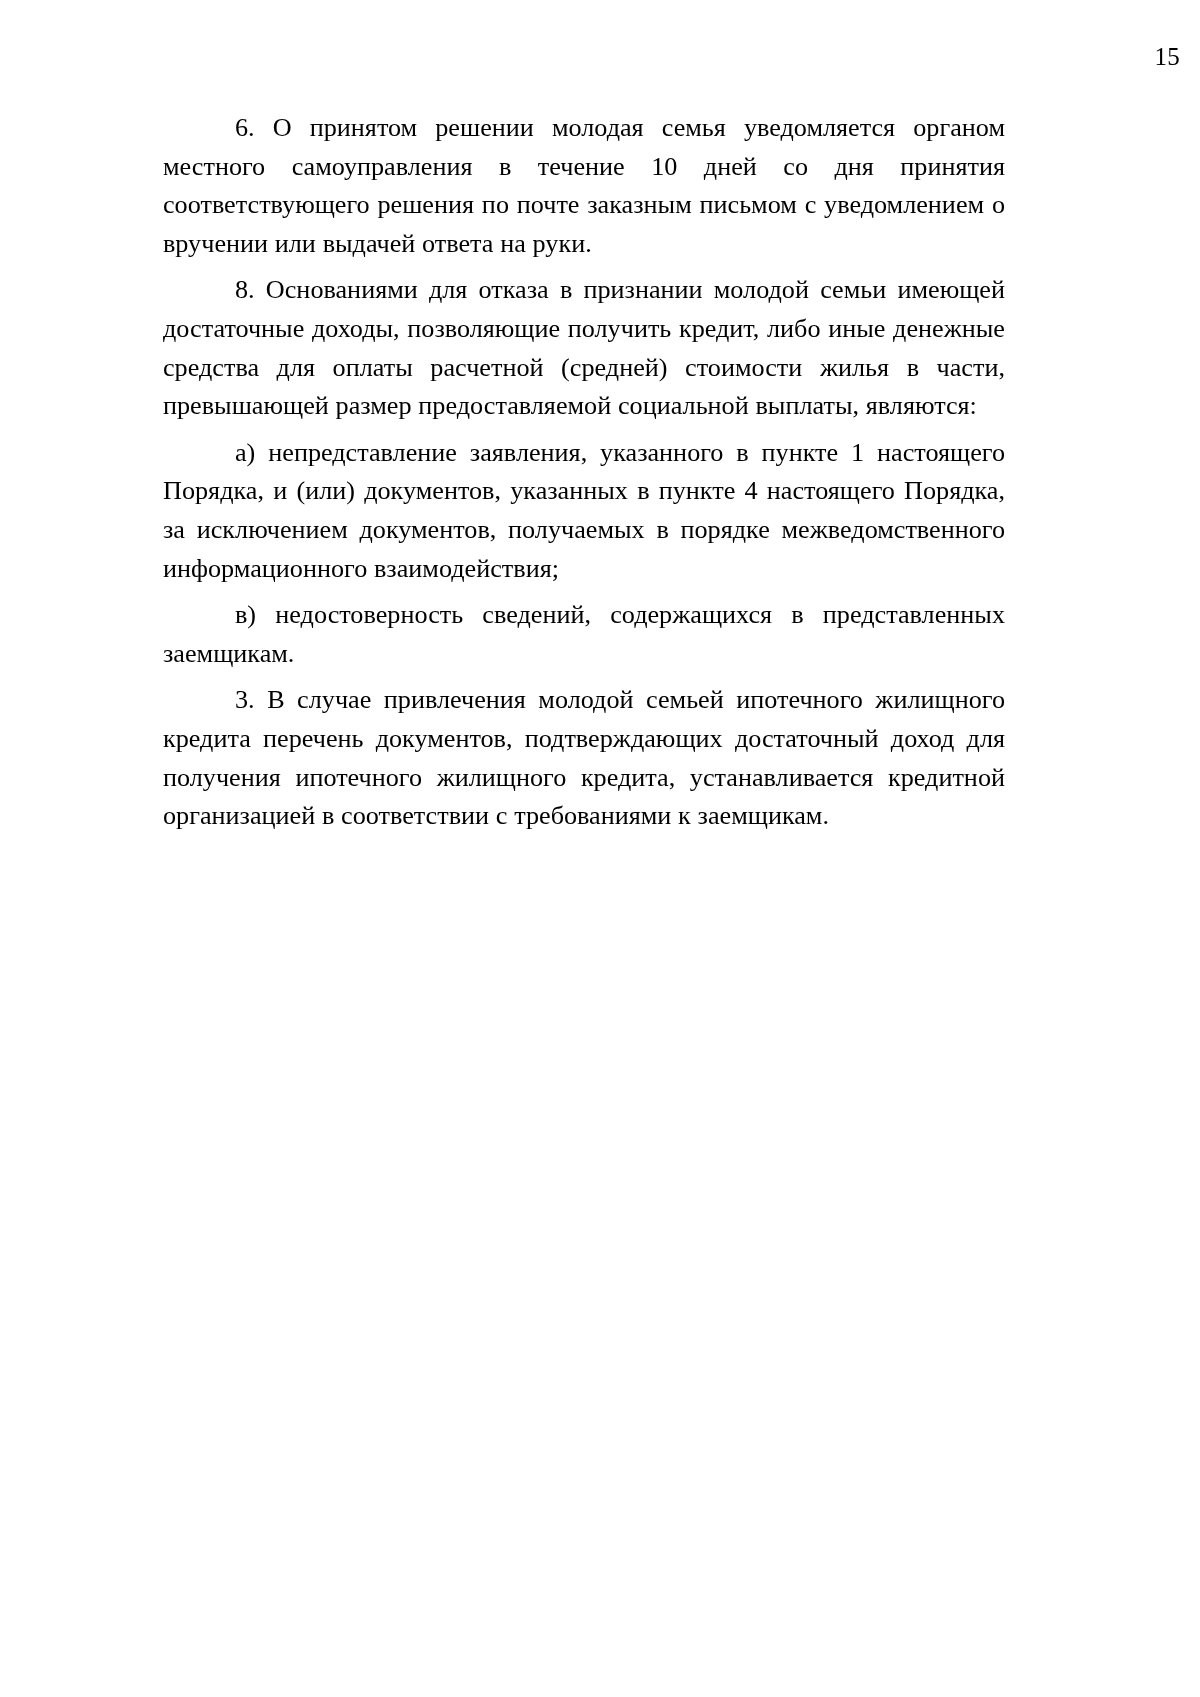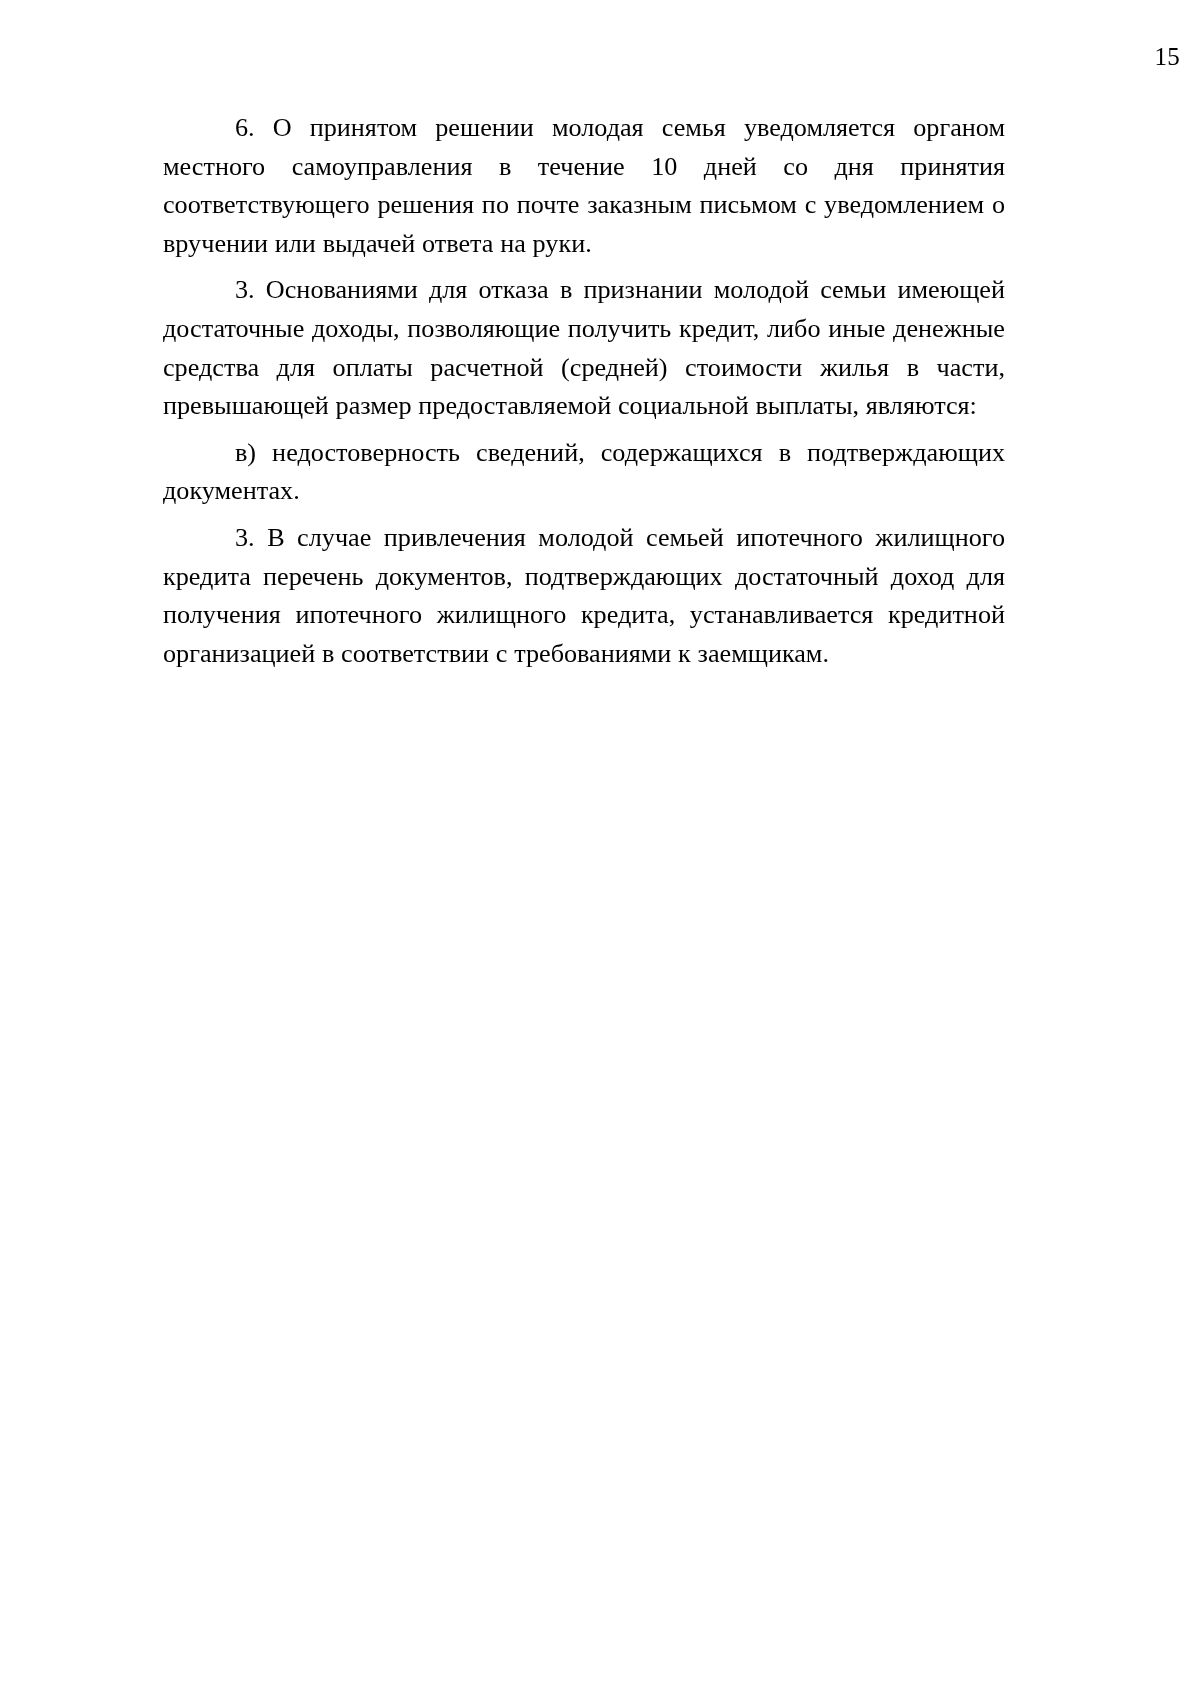--- a/index.html
+++ b/index.html
@@ -75,23 +75,24 @@
 <div class="page">
 
   <div class="page-header">
     <span class="page-number">15</span>
   </div>
 
   <div class="body-block">
 
     <p class="para">6. О принятом решении молодая семья уведомляется органом местного самоуправления в течение 10 дней со дня принятия соответствующего решения по почте заказным письмом с уведомлением о вручении или выдачей ответа на руки.</p>
 
-    <p class="para">3. Основаниями для отказа в признании молодой семьи имеющей достаточные доходы, позволяющие получить кредит, либо иные денежные средства для оплаты расчетной (средней) стоимости жилья в части, превышающей размер предоставляемой социальной выплаты, являются:</p>
+    <p class="para">8. Основаниями для отказа в признании молодой семьи имеющей достаточные доходы, позволяющие получить кредит, либо иные денежные средства для оплаты расчетной (средней) стоимости жилья в части, превышающей размер предоставляемой социальной выплаты, являются:</p>
+
+    <p class="para">а) непредставление заявления, указанного в пункте 1 настоящего Порядка, и (или) документов, указанных в пункте 4 настоящего Порядка, за исключением документов, получаемых в порядке межведомственного информационного взаимодействия;</p>
 
 
-
-    <p class="para">в) недостоверность сведений, содержащихся в подтверждающих документах.</p>
+    <p class="para">в) недостоверность сведений, содержащихся в представленных заемщикам.</p>
 
     <p class="para">3. В случае привлечения молодой семьей ипотечного жилищного кредита перечень документов, подтверждающих достаточный доход для получения ипотечного жилищного кредита, устанавливается кредитной организацией в соответствии с требованиями к заемщикам.</p>
 
   </div>
 
 </div>
 
 </body></html>

